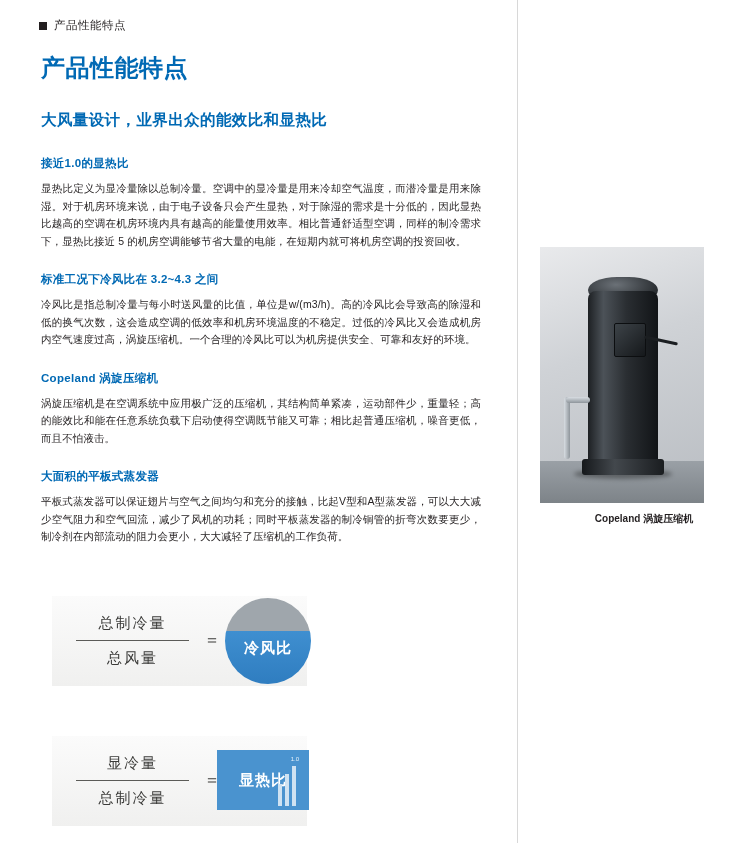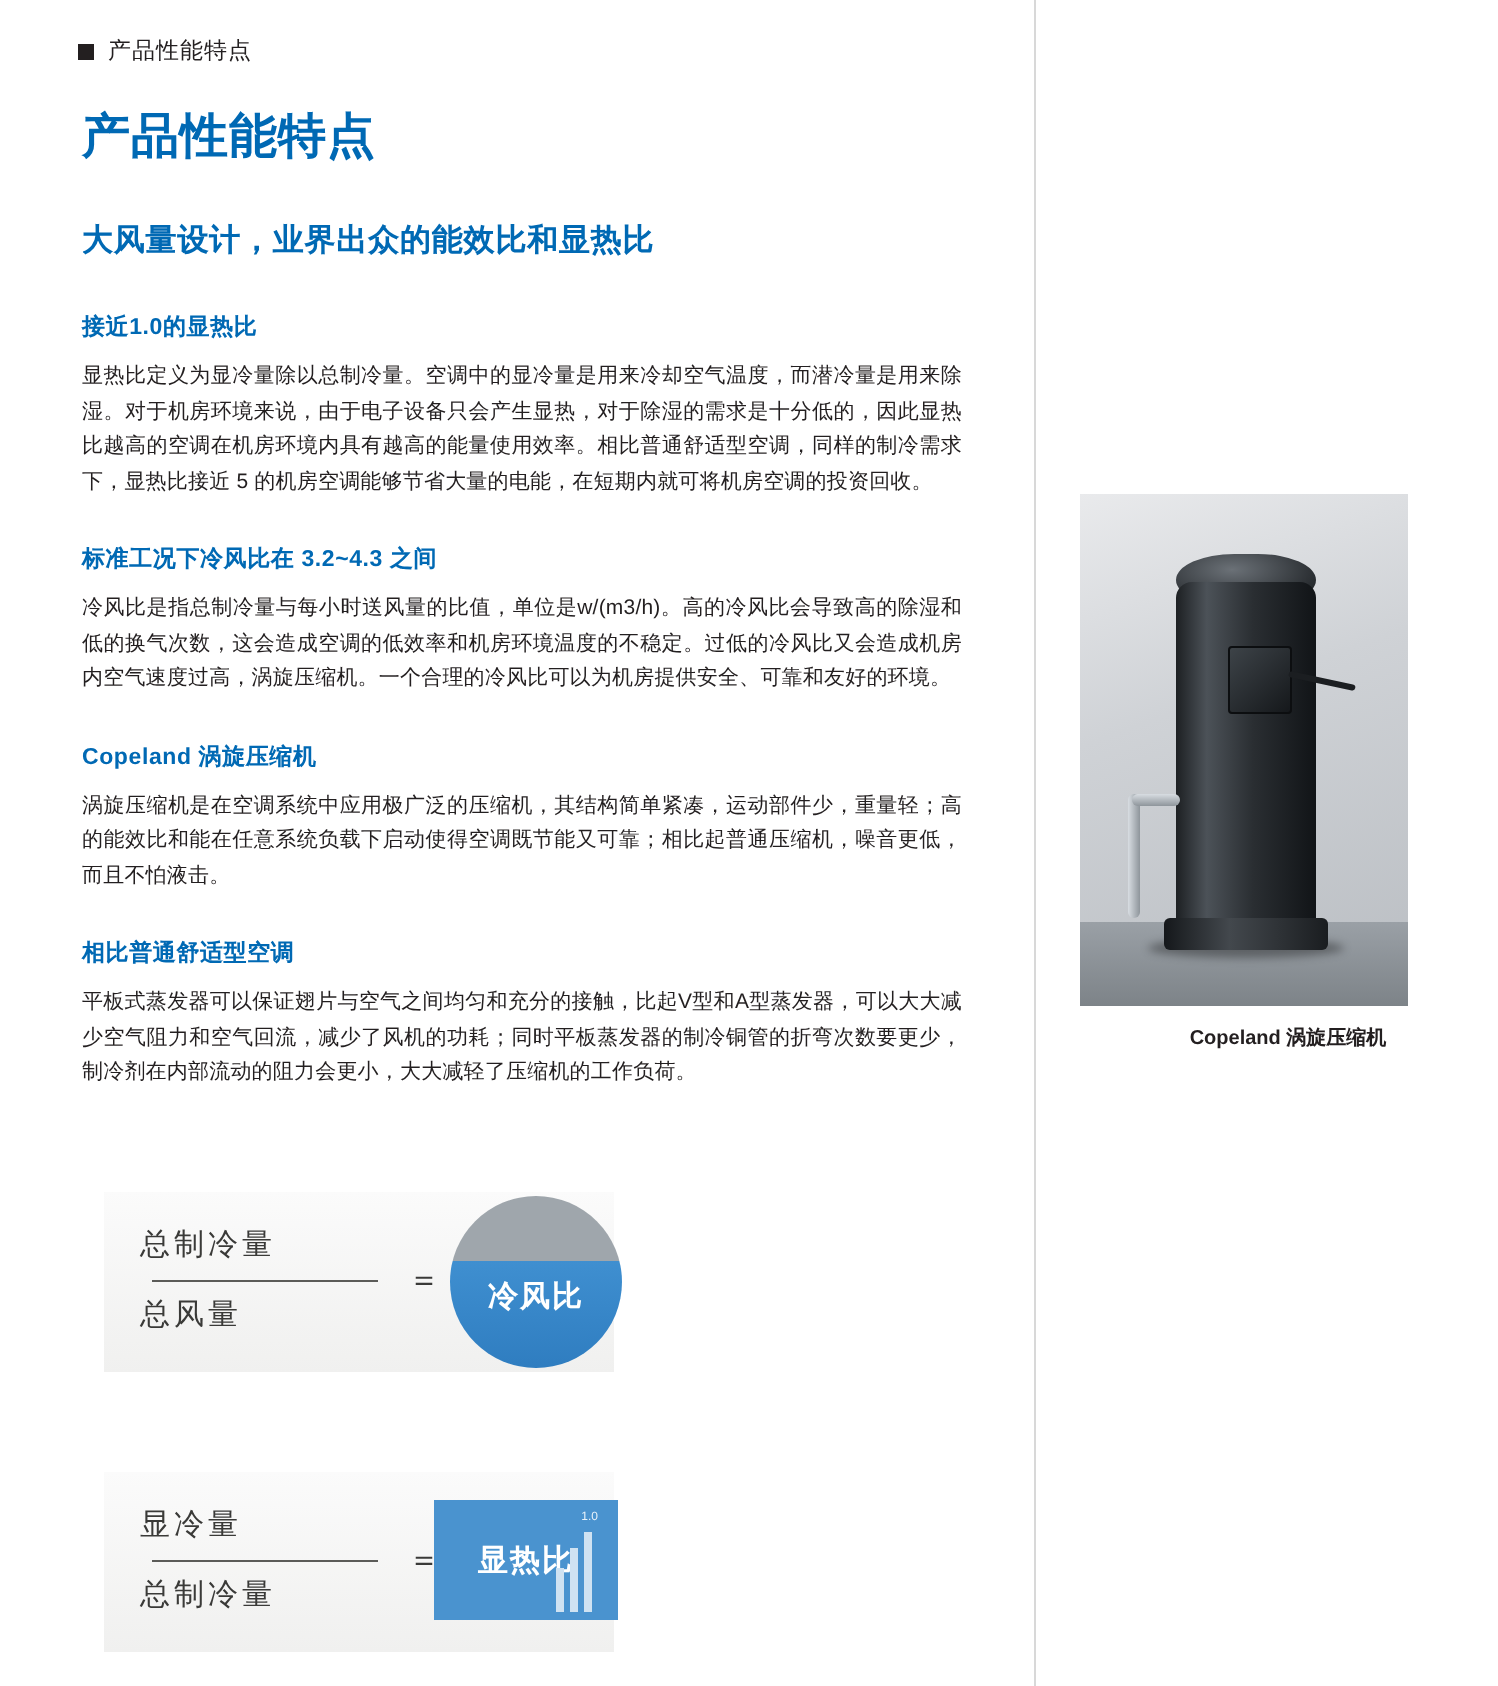--- a/index.html
+++ b/index.html
@@ -224,21 +224,21 @@
     left: 52px;
     top: 736px;
     width: 255px;
     height: 90px;
   }
   .frac {
     position: absolute;
     left: 18px;
     top: 12px;
     width: 125px;
-    text-align: left;
+    text-align: center;
   }
   .frac-num, .frac-den {
     font-size: 15px;
     color: #3a3a38;
     letter-spacing: 2px;
     line-height: 30px;
     font-family: "Liberation Serif", serif;
   }
   .frac-line {
     height: 1px;
@@ -341,21 +341,21 @@
       <h3 class="section-title">标准工况下冷风比在 3.2~4.3 之间</h3>
       <p class="body-text">冷风比是指总制冷量与每小时送风量的比值，单位是w/(m3/h)。高的冷风比会导致高的除湿和低的换气次数，这会造成空调的低效率和机房环境温度的不稳定。过低的冷风比又会造成机房内空气速度过高，涡旋压缩机。一个合理的冷风比可以为机房提供安全、可靠和友好的环境。</p>
     </div>
 
     <div class="block">
       <h3 class="section-title">Copeland 涡旋压缩机</h3>
       <p class="body-text">涡旋压缩机是在空调系统中应用极广泛的压缩机，其结构简单紧凑，运动部件少，重量轻；高的能效比和能在任意系统负载下启动使得空调既节能又可靠；相比起普通压缩机，噪音更低，而且不怕液击。</p>
     </div>
 
     <div class="block">
-      <h3 class="section-title">相比普通舒适型空调</h3>
+      <h3 class="section-title">大面积的平板式蒸发器</h3>
       <p class="body-text last">平板式蒸发器可以保证翅片与空气之间均匀和充分的接触，比起V型和A型蒸发器，可以大大减少空气阻力和空气回流，减少了风机的功耗；同时平板蒸发器的制冷铜管的折弯次数要更少，制冷剂在内部流动的阻力会更小，大大减轻了压缩机的工作负荷。</p>
     </div>
   </div>
 
   <div class="formula formula-1">
     <div class="frac">
       <div class="frac-num">总制冷量</div>
       <div class="frac-line"></div>
       <div class="frac-den">总风量</div>
     </div>

